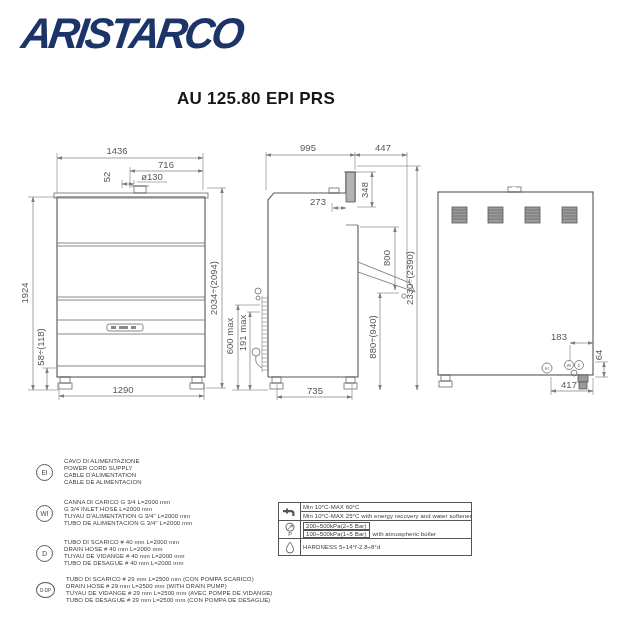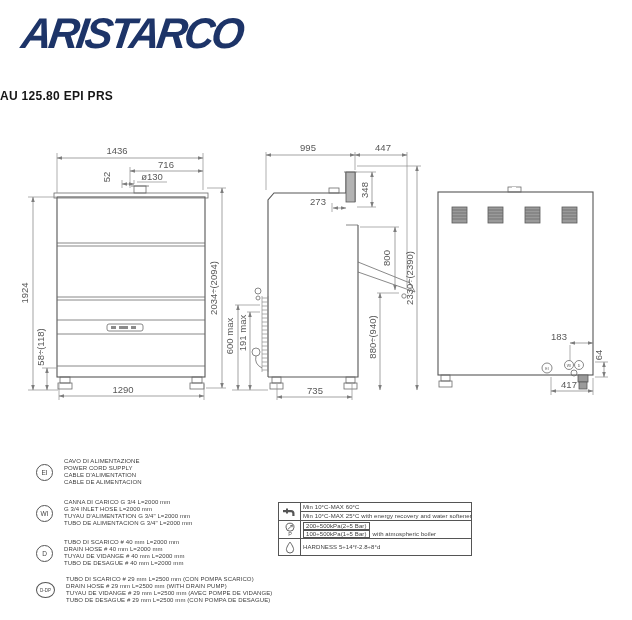--- a/index.html
+++ b/index.html
@@ -10,22 +10,22 @@
   }
   .logo {
     position:absolute; left:22px; top:10px;
     font-family:"Liberation Sans", sans-serif;
     font-weight:bold; font-style:italic;
     font-size:42px; letter-spacing:-3px;
     color:#1d3468; transform:skewX(-8deg) scaleY(1.02);
     white-space:nowrap;
   }
   .title {
-    position:absolute; top:89px; left:0; width:512px; text-align:left;
-    font-size:12px; font-weight:bold; color:#161616; letter-spacing:0.3px;
+    position:absolute; top:89px; left:0; width:512px; text-align:center;
+    font-size:17px; font-weight:bold; color:#161616; letter-spacing:0.3px;
   }
   svg.draw { position:absolute; left:0; top:0; }
   .o   { fill:none; stroke:#565656; stroke-width:1.1; }
   .o2  { fill:none; stroke:#6b6b6b; stroke-width:0.8; }
   .ext { fill:none; stroke:#8d8d8d; stroke-width:0.7; }
   .dim { fill:none; stroke:#7d7d7d; stroke-width:0.7;
          marker-start:url(#arr); marker-end:url(#arr); }
   .fillg { fill:#b3b3b3; stroke:#5a5a5a; stroke-width:0.8; }
   .fillf { fill:#9a9a9a; stroke:#5a5a5a; stroke-width:0.8; }
   .dimt { font:9.5px "Liberation Sans", sans-serif; fill:#585858; text-anchor:middle; }

